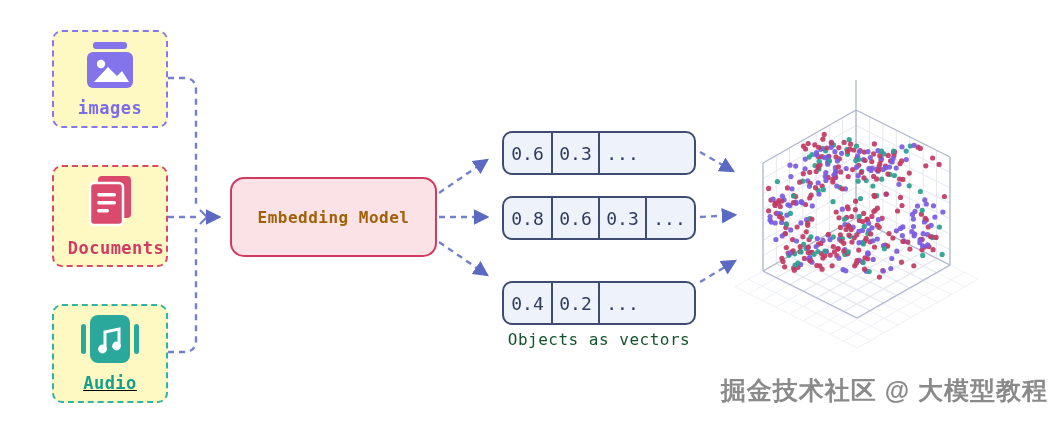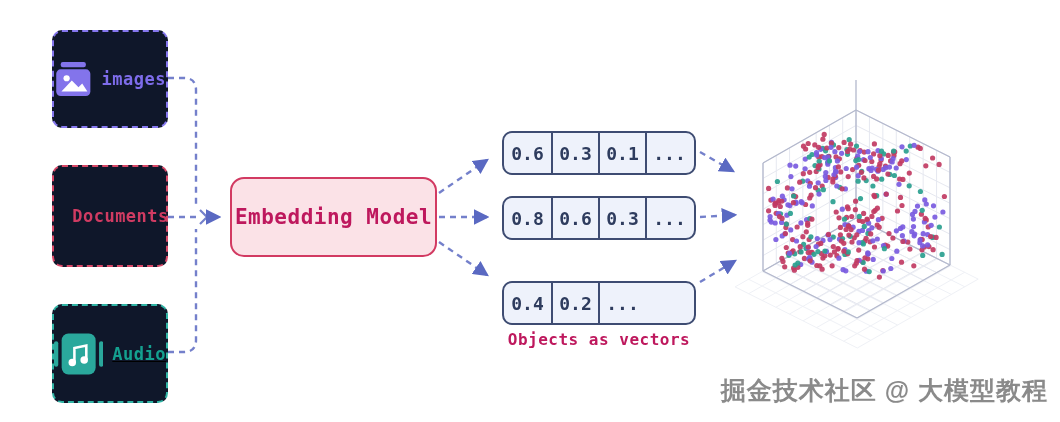--- a/index.html
+++ b/index.html
@@ -7,55 +7,55 @@
   #canvas {
     position:relative; width:1060px; height:422px; background:#ffffff;
     font-family:"DejaVu Sans Mono","Liberation Mono",monospace; overflow:hidden;
   }
   svg.overlay { position:absolute; left:0; top:0; pointer-events:none; }
 
   
   .inbox {
     position:absolute; left:52px; width:116px;
     border:2.5px dashed; border-radius:10px;
-    display:flex; flex-direction:row; align-items:center; justify-content:center;
-    gap:9px; background:#0f172a;
+    display:flex; flex-direction:column; align-items:center; justify-content:center;
+    gap:9px; background:#fef9c3;
   }
   .inbox .label { font-size:17px; font-weight:bold; letter-spacing:.5px; }
   #box-images   { top:30px;  height:98px;  border-color:#8577ee; }
   #box-images .label { color:#7d6cea; }
   #box-documents{ top:165px; height:102px; border-color:#d84867; }
   #box-documents .label { color:#d03b62;padding-left:12px; }
   #box-audio    { top:304px; height:99px;  border-color:#2fb3a4;text-decoration:underline; }
   #box-audio .label { color:#14a08f; }
 
   
   .model {
     position:absolute; left:230px; top:177px; width:207px; height:80px;
     background:#fbe2e7; border:2.5px solid #d23a62; border-radius:14px;
     display:flex; align-items:center; justify-content:center;
   }
-  .model span { color:#be185d; font-weight:bold; font-size:21px; letter-spacing:.5px; }
+  .model span { color:#a16207; font-weight:bold; font-size:16px; letter-spacing:.5px; }
 
   
   .vec-row {
     position:absolute; left:502px; height:44px; width:194px;
     display:flex; border:2px solid #3e4c72; border-radius:10px;
     background:#eef2fb; overflow:hidden;
   }
   .vec-row .cell {
     width:47px; display:flex; align-items:center; justify-content:center;
-    font-size:18px; font-weight:bold; color:#2e3c5e;
+    font-size:18px; font-weight:normal; color:#2e3c5e;
   }
   .vec-row .cell + .cell { border-left:2px solid #3e4c72; }
   #vec-row-0 { top:131px; } #vec-row-1 { top:196px; } #vec-row-2 { top:261px;margin-top:20px; }
 
   .caption {
     position:absolute; left:492px; top:330px; width:214px; text-align:center;
-    font-size:16px; font-weight:bold; color:#be185d; letter-spacing:.5px;
+    font-size:16px; font-weight:normal; color:#14532d; letter-spacing:.5px;
   }
 
   .watermark {
     position:absolute; right:12px; top:374px;
     font-family:"Liberation Sans","DejaVu Sans",sans-serif;
     font-size:25px; font-weight:bold; color:#8a8a8a; letter-spacing:1px;
     text-shadow:2px 2px 0 #ffffff, 1px 1px 0 #f2f2f2;
   }
 </style>
 </head>
@@ -117,21 +117,20 @@
     <span class="label">Audio</span>
   </div>
 
   <div class="model">
     <span>Embedding Model</span>
   </div>
 
   <div class="vec-row" id="vec-row-0">
     <span class="cell">0.6</span>
     <span class="cell">0.3</span>
-    <span class="cell">0.1</span>
     <span class="cell">...</span>
   </div>
   <div class="vec-row" id="vec-row-1">
     <span class="cell">0.8</span>
     <span class="cell">0.6</span>
     <span class="cell">0.3</span>
     <span class="cell">...</span>
   </div>
   <div class="vec-row" id="vec-row-2">
     <span class="cell">0.4</span>

